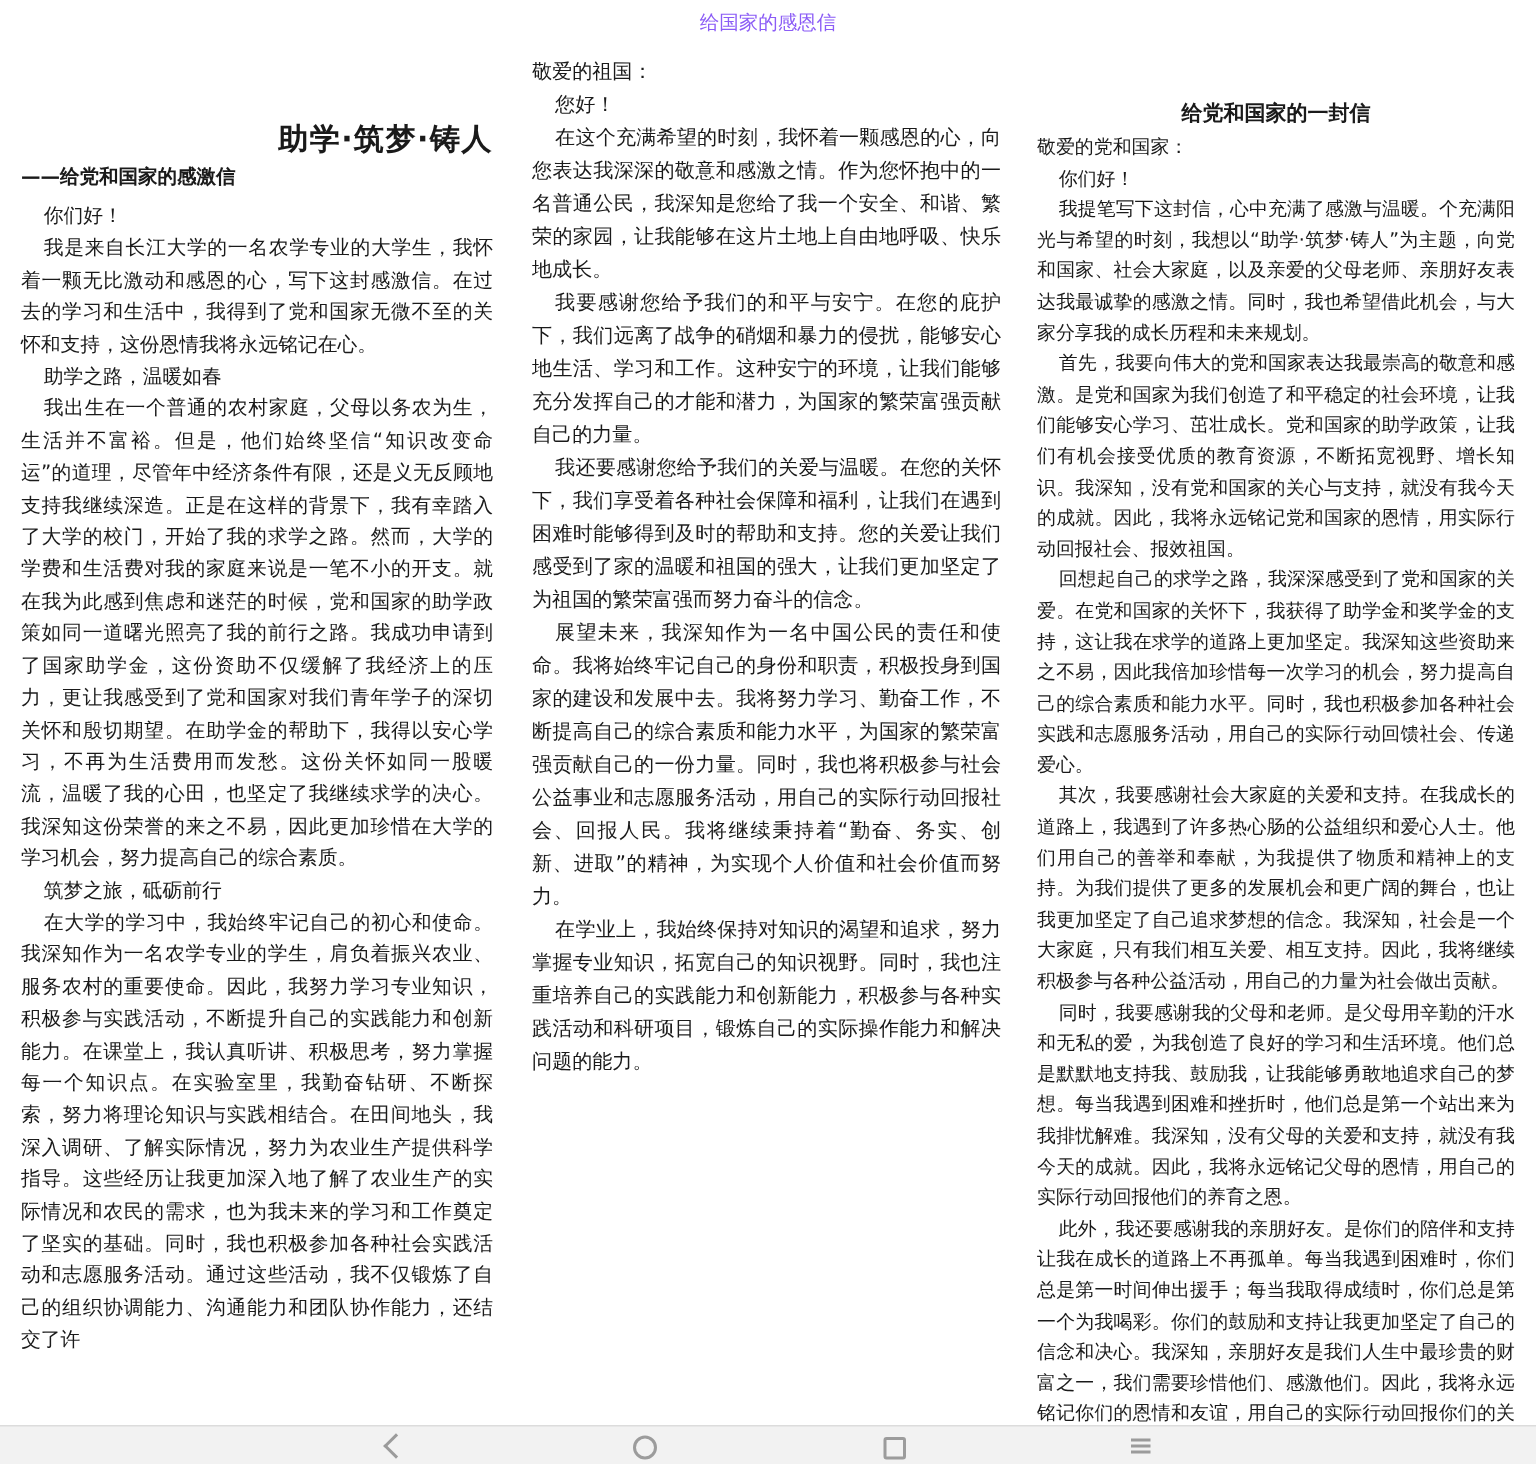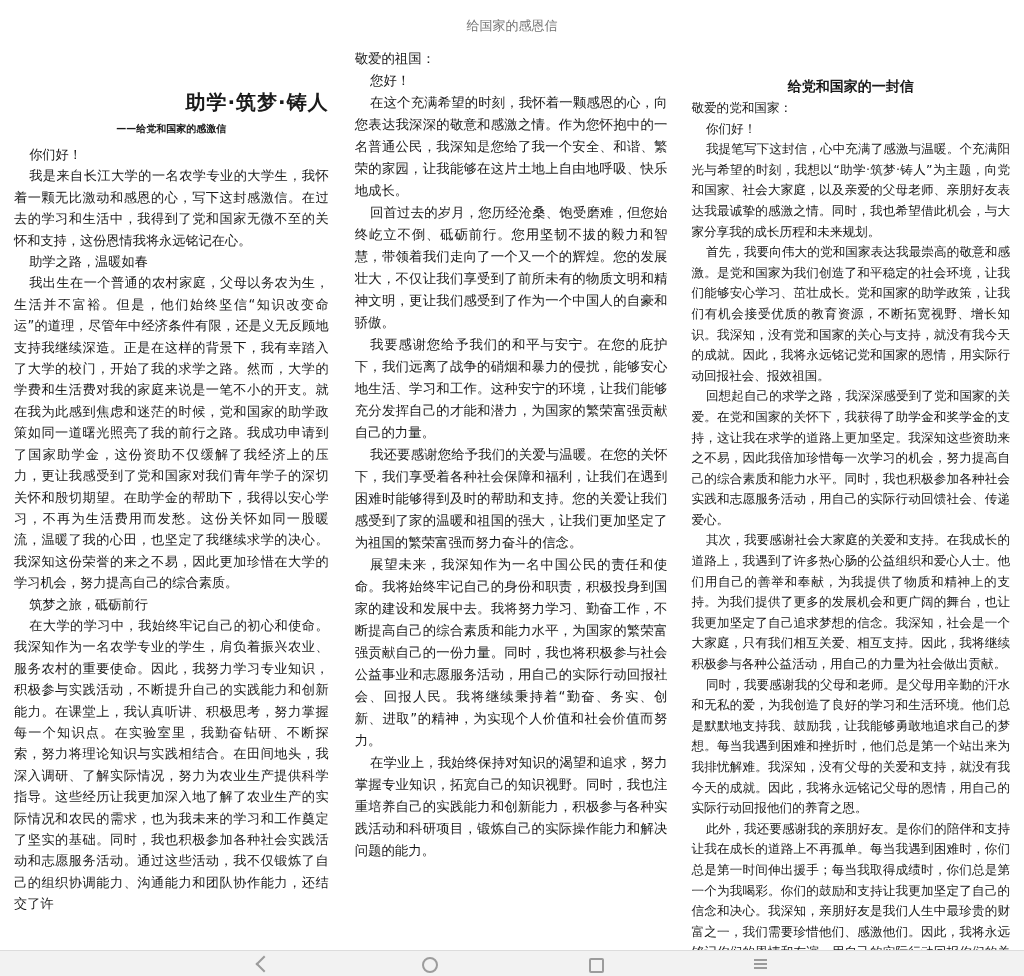--- a/index.html
+++ b/index.html
@@ -12,22 +12,22 @@
     height: 976px;
     font-family: "DejaVu Sans", "Liberation Sans", sans-serif;
     color: #1a1a1a;
     overflow: hidden;
     position: relative;
   }
   .page-header {
     text-align: center;
     font-size: 13px;
     line-height: 20px;
-    padding-top: 16px;
-    color: #737373;
+    padding-top: 6px;
+    color: #8b5cf6;
   }
   .columns {
     display: flex;
     align-items: flex-start;
     width: 1024px;
     box-sizing: border-box;
     padding: 0 8px;
   }
   .col {
     box-sizing: border-box;
@@ -50,23 +50,22 @@
 
   .doc-title {
     text-align: right;
     font-weight: bold;
     font-size: 20px;
     letter-spacing: 1px;
     line-height: 28px;
     margin-bottom: 2px;
   }
   .doc-subtitle {
-    text-align: center;
     font-weight: bold;
-    font-size: 10px;
+    font-size: 13px;
     line-height: 22px;
     margin-bottom: 4px;
   }
   .doc-title-3 {
     text-align: center;
     font-weight: bold;
     font-size: 14px;
     line-height: 24px;
     margin-bottom: 0;
   }
@@ -155,21 +154,20 @@
     <p class="para indent">助学之路，温暖如春</p>
     <p class="para indent">我出生在一个普通的农村家庭，父母以务农为生，生活并不富裕。但是，他们始终坚信“知识改变命运”的道理，尽管年中经济条件有限，还是义无反顾地支持我继续深造。正是在这样的背景下，我有幸踏入了大学的校门，开始了我的求学之路。然而，大学的学费和生活费对我的家庭来说是一笔不小的开支。就在我为此感到焦虑和迷茫的时候，党和国家的助学政策如同一道曙光照亮了我的前行之路。我成功申请到了国家助学金，这份资助不仅缓解了我经济上的压力，更让我感受到了党和国家对我们青年学子的深切关怀和殷切期望。在助学金的帮助下，我得以安心学习，不再为生活费用而发愁。这份关怀如同一股暖流，温暖了我的心田，也坚定了我继续求学的决心。我深知这份荣誉的来之不易，因此更加珍惜在大学的学习机会，努力提高自己的综合素质。</p>
     <p class="para indent">筑梦之旅，砥砺前行</p>
     <p class="para indent">在大学的学习中，我始终牢记自己的初心和使命。我深知作为一名农学专业的学生，肩负着振兴农业、服务农村的重要使命。因此，我努力学习专业知识，积极参与实践活动，不断提升自己的实践能力和创新能力。在课堂上，我认真听讲、积极思考，努力掌握每一个知识点。在实验室里，我勤奋钻研、不断探索，努力将理论知识与实践相结合。在田间地头，我深入调研、了解实际情况，努力为农业生产提供科学指导。这些经历让我更加深入地了解了农业生产的实际情况和农民的需求，也为我未来的学习和工作奠定了坚实的基础。同时，我也积极参加各种社会实践活动和志愿服务活动。通过这些活动，我不仅锻炼了自己的组织协调能力、沟通能力和团队协作能力，还结交了许</p>
   </div>
 
   <div class="col col-2">
     <p class="para salutation">敬爱的祖国：</p>
     <p class="para indent">您好！</p>
     <p class="para indent">在这个充满希望的时刻，我怀着一颗感恩的心，向您表达我深深的敬意和感激之情。作为您怀抱中的一名普通公民，我深知是您给了我一个安全、和谐、繁荣的家园，让我能够在这片土地上自由地呼吸、快乐地成长。</p>
-    <p class="para indent">回首过去的岁月，您历经沧桑、饱受磨难，但您始终屹立不倒、砥砺前行。您用坚韧不拔的毅力和智慧，带领着我们走向了一个又一个的辉煌。您的发展壮大，不仅让我们享受到了前所未有的物质文明和精神文明，更让我们感受到了作为一个中国人的自豪和骄傲。</p>
     <p class="para indent">我要感谢您给予我们的和平与安宁。在您的庇护下，我们远离了战争的硝烟和暴力的侵扰，能够安心地生活、学习和工作。这种安宁的环境，让我们能够充分发挥自己的才能和潜力，为国家的繁荣富强贡献自己的力量。</p>
     <p class="para indent">我还要感谢您给予我们的关爱与温暖。在您的关怀下，我们享受着各种社会保障和福利，让我们在遇到困难时能够得到及时的帮助和支持。您的关爱让我们感受到了家的温暖和祖国的强大，让我们更加坚定了为祖国的繁荣富强而努力奋斗的信念。</p>
     <p class="para indent">展望未来，我深知作为一名中国公民的责任和使命。我将始终牢记自己的身份和职责，积极投身到国家的建设和发展中去。我将努力学习、勤奋工作，不断提高自己的综合素质和能力水平，为国家的繁荣富强贡献自己的一份力量。同时，我也将积极参与社会公益事业和志愿服务活动，用自己的实际行动回报社会、回报人民。我将继续秉持着“勤奋、务实、创新、进取”的精神，为实现个人价值和社会价值而努力。</p>
     <p class="para indent">在学业上，我始终保持对知识的渴望和追求，努力掌握专业知识，拓宽自己的知识视野。同时，我也注重培养自己的实践能力和创新能力，积极参与各种实践活动和科研项目，锻炼自己的实际操作能力和解决问题的能力。</p>
 
   </div>
 
   <div class="col col-3">
     <div class="doc-title-3">给党和国家的一封信</div>
     <p class="para doc-salutation salutation">敬爱的党和国家：</p>

